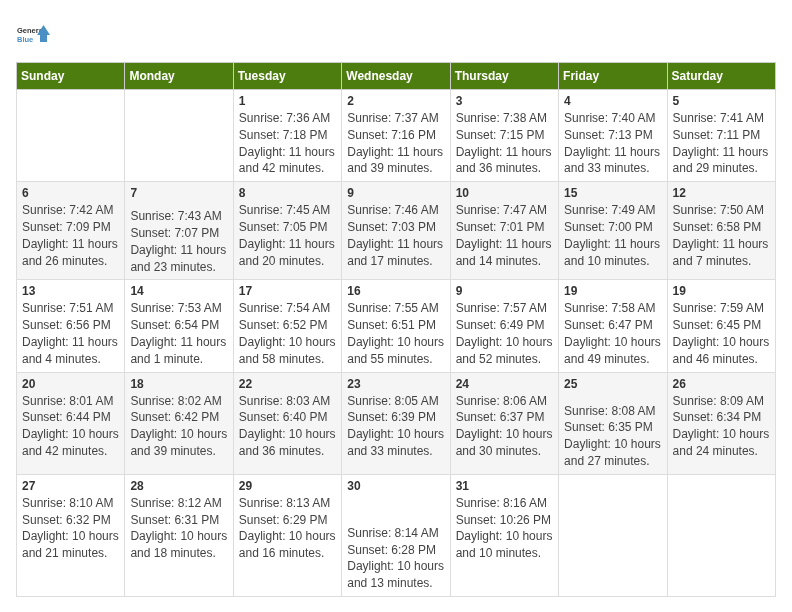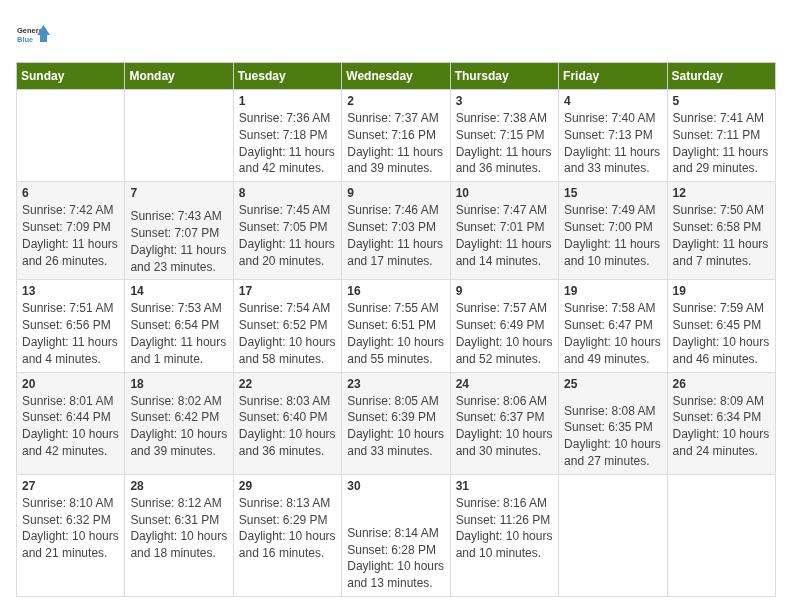--- a/index.html
+++ b/index.html
@@ -294,20 +294,20 @@
         </td>
         <td>
           <span class="day-num">30</span>
           <div class="cell-content" style="white-space: pre-line; margin-top: 32px;">Sunrise: 8:14 AM
 Sunset: 6:28 PM
 Daylight: 10 hours and 13 minutes.</div>
         </td>
         <td>
           <span class="day-num">31</span>
           <div class="cell-content" style="white-space: pre-line;">Sunrise: 8:16 AM
-Sunset: 11:26 PM
+Sunset: 10:26 PM
 Daylight: 10 hours and 10 minutes.</div>
         </td>
         <td></td>
         <td></td>
       </tr>
     </tbody>
 </table>
 
 </body></html>

